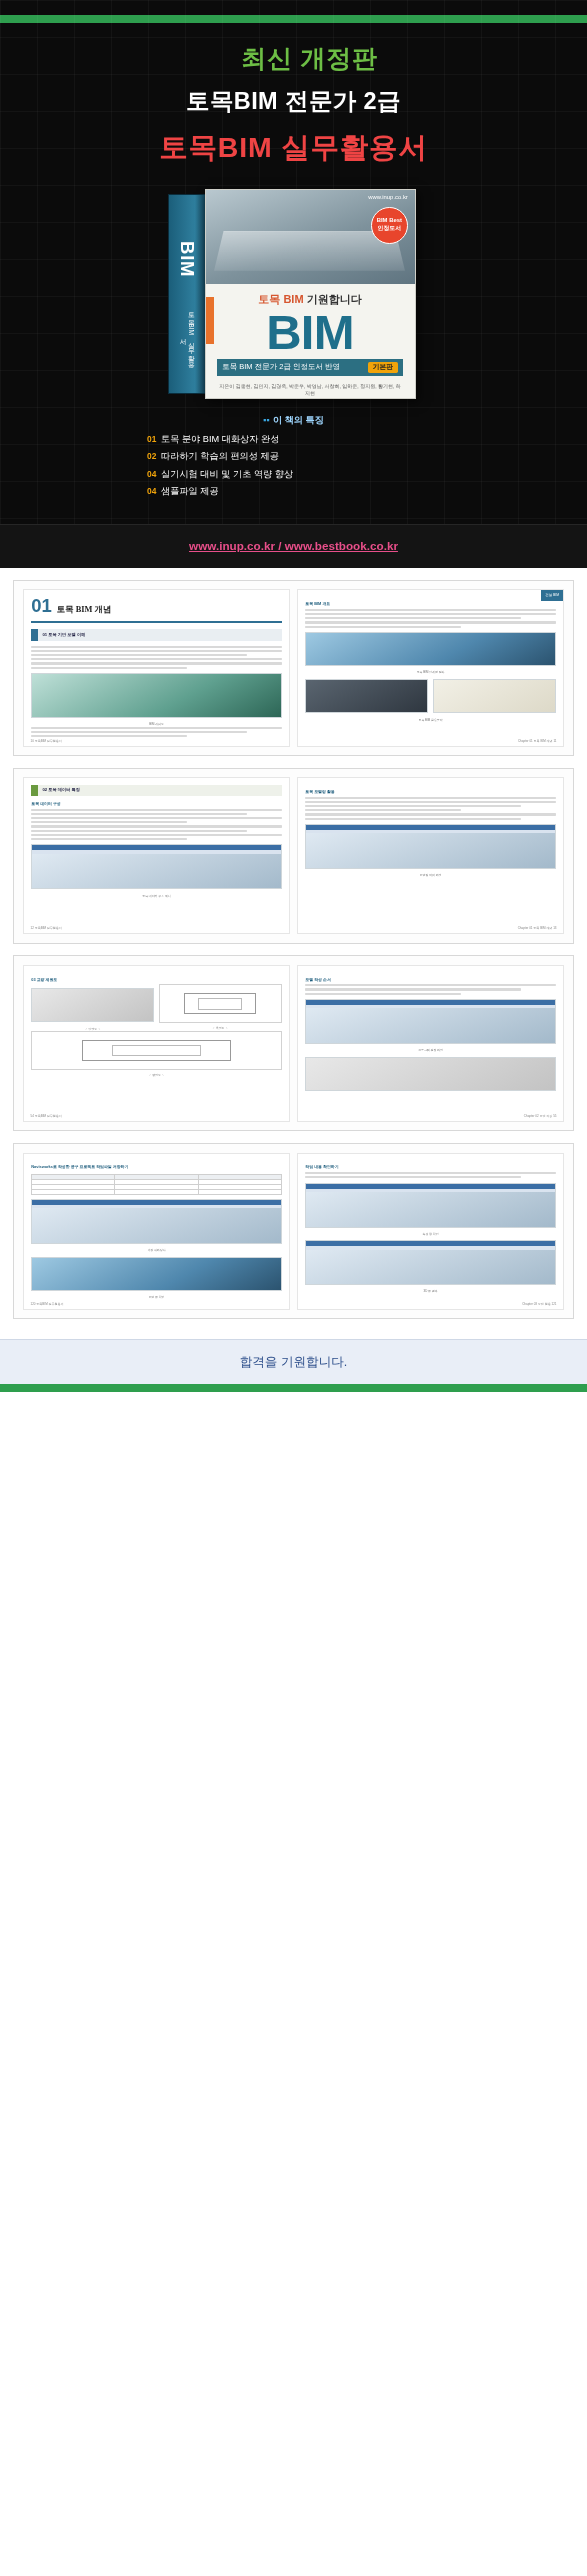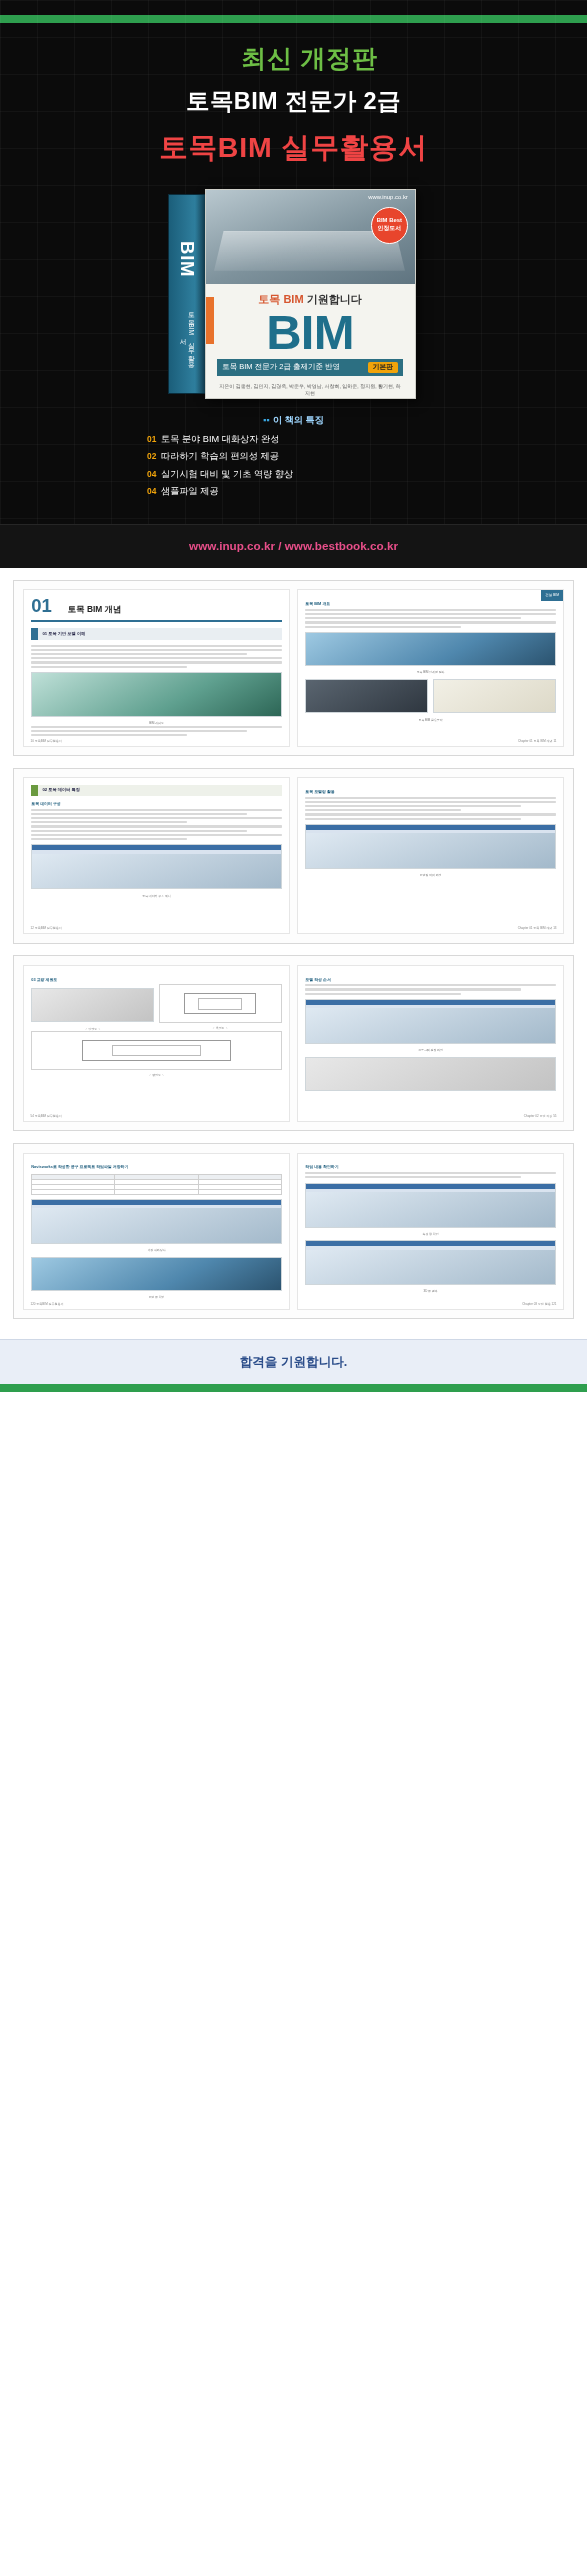--- a/index.html
+++ b/index.html
@@ -149,21 +149,21 @@
   .feat-row { display: flex; align-items: baseline; margin-bottom: 4.2px; }
   .feat-num { color: #f0a30a; font-weight: bold; width: 18.5px; font-size: 8.4px; }
   .feat-txt { color: #ffffff; font-size: 9.2px; }
 
   
   .urlbar {
     background: #141414; text-align: center;
     padding: 13.4px 0 15px 0;
     border-top: 0.8px solid #262626;
   }
-  .urlbar span { color: #e84f8a; font-size: 11.7px; font-weight: bold; }
+  .urlbar span { color: #e84f8a; font-size: 11.7px; font-weight: bold; text-decoration: underline; }
 
   
   .previews { background: #ffffff; padding: 11.7px 13.4px 8.4px 13.4px; }
   .spread {
     border: 0.8px solid #d8d8d8;
     background: #fdfdfd;
     display: flex;
     margin-bottom: 11.7px;
     padding: 8.4px;
     gap: 6.7px;
@@ -177,21 +177,21 @@
     position: relative;
     overflow: hidden;
     font-size: 2.9px;
     color: #4a4a4a;
     line-height: 1.5;
   }
   .pg .chap-no {
     font-size: 18.5px; font-weight: bold; color: #2f6f93; line-height: 1;
   }
   .pg .chap-title {
-    font-size: 8.4px; font-weight: bold; color: #222; margin-left: 16px;
+    font-size: 8.4px; font-weight: bold; color: #222; margin-left: 5px; font-family: Liberation Serif, serif;
   }
   .pg .chap-rule { height: 1.7px; background: #2f6f93; margin: 4.2px 0 6.7px 0; }
   .pg .sec-bar {
     background: #e9eef2; border-left: 7.5px solid #2f6f93;
     font-size: 4.2px; color: #224; padding: 2.5px 4.2px; margin-bottom: 5px;
     font-weight: bold;
   }
   .pg .sec-bar2 {
     background: #eef1ea; border-left: 7.5px solid #6a9a3f;
     font-size: 4.2px; color: #224; padding: 2.5px 4.2px; margin-bottom: 5px;
@@ -250,21 +250,21 @@
   .dwg::after {
     content: ""; position: absolute; left: 32%; right: 32%; top: 34%; bottom: 34%;
     border: 0.8px solid #bbb;
   }
 
   
   .footer {
     background: #e9eef7; text-align: center; padding: 13.4px 0;
     border-top: 0.8px solid #cfd8e6;
   }
-  .footer span { color: #2b4d8a; font-size: 12.6px; font-weight: bold; }
+  .footer span { color: #2b4d8a; font-size: 12.6px; font-weight: normal; }
   .footer-bottom { height: 8.4px; background: #2e9e4e; }
 </style>
 </head>
 <body>
 
 <div class="page">
 
   <div class="hero">
     <div class="hero-topbar"></div>
     <div class="hero-grid"></div>
@@ -289,21 +289,21 @@
               </div>
             </div>
           </div>
           <div class="cover-orange"></div>
           <div class="cover-body">
             <div class="cover-sub">
               <span>토목 BIM</span><span class="blk"> 기원합니다</span>
             </div>
             <div class="cover-bim">BIM</div>
             <div class="cover-line">
-              <span>토목 BIM 전문가 2급 출제기준 반영</span>
+              <span>토목 BIM 전문가 2급 인정도서 반영</span>
               <span class="chip">기본판</span>
             </div>
             <div class="cover-authors">지은이 김종현, 김민지, 김경옥, 박준우, 박영남, 서창희, 임하준, 정지원, 황기현, 하지현</div>
 
           </div>
         </div>
       </div>
 
       <div class="features">
         <div class="feat-head">

